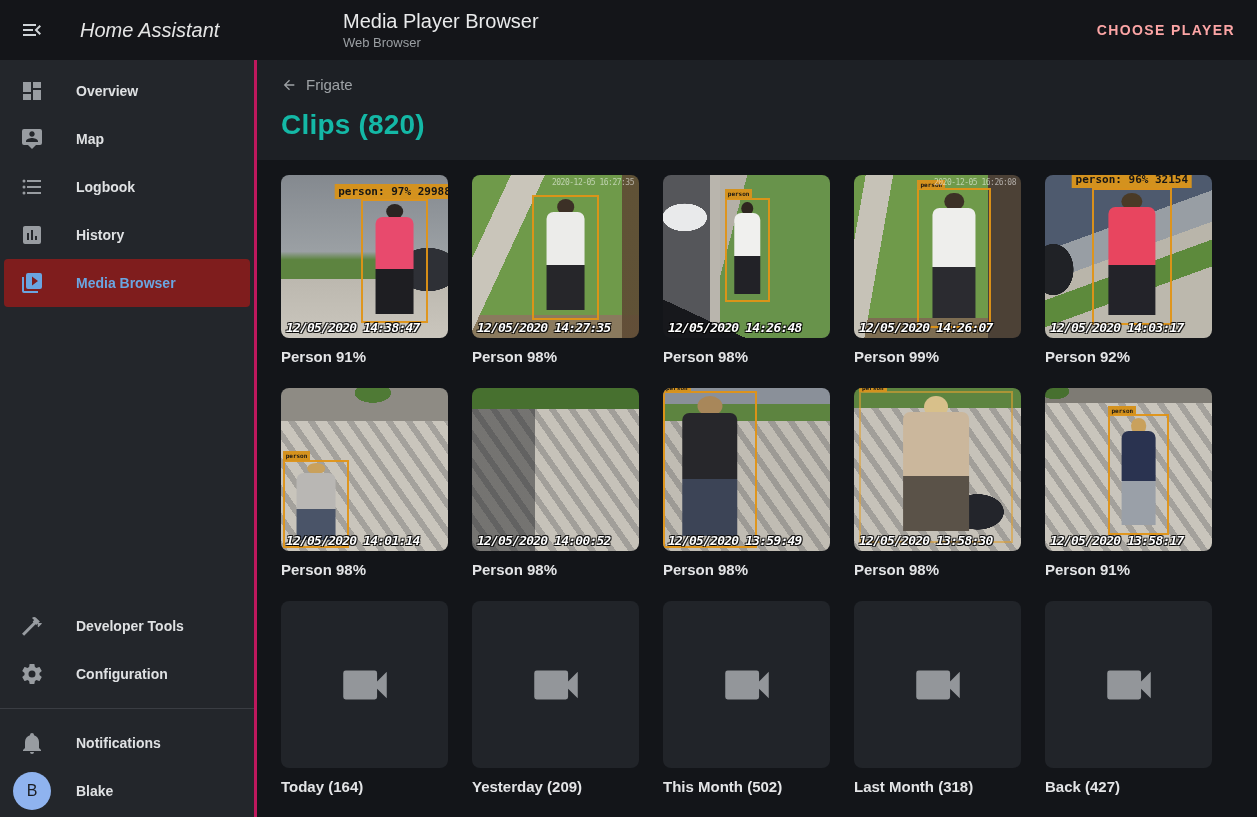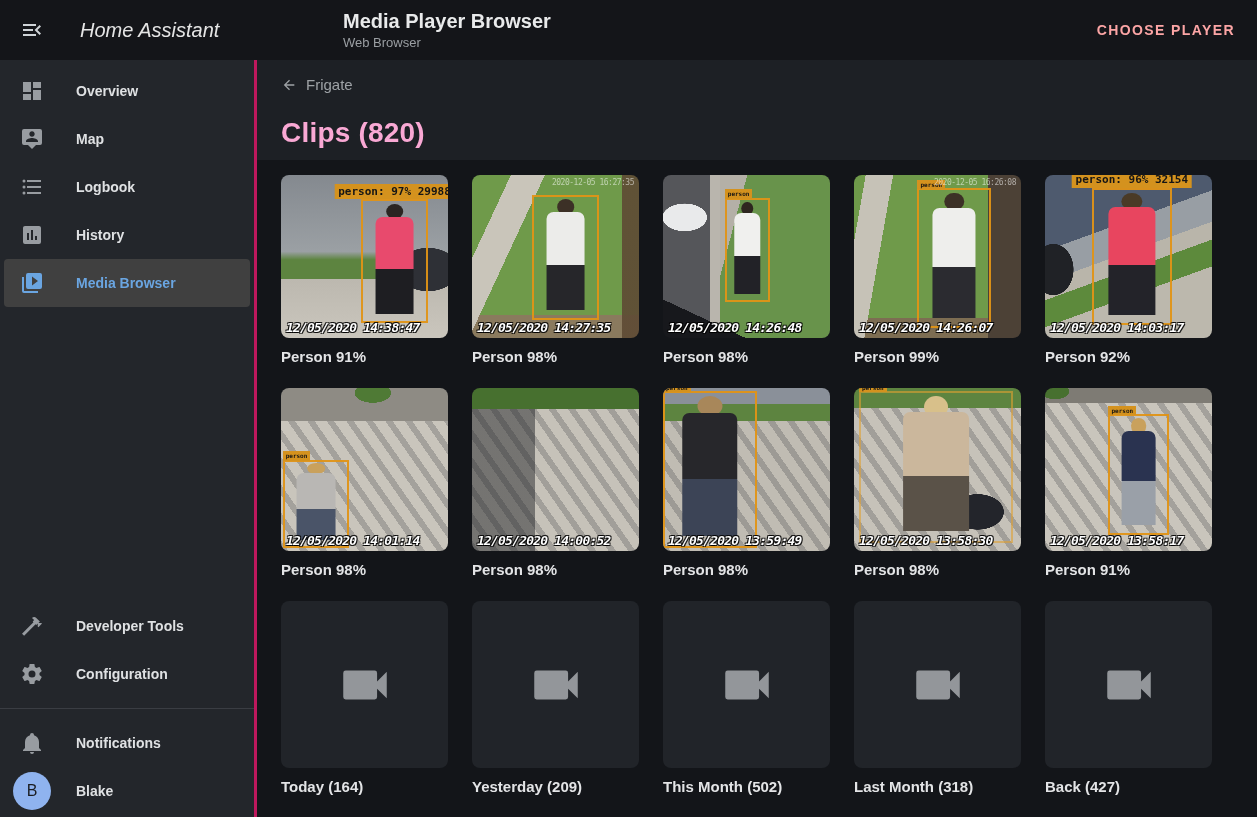--- a/index.html
+++ b/index.html
@@ -7,49 +7,49 @@
     font-family:"Liberation Sans","DejaVu Sans",sans-serif; }
 
   
   .topbar { position:fixed; top:0; left:0; width:1257px; height:60px; background:#141519;
     display:flex; align-items:center; z-index:10; }
   .menu-btn { width:48px; height:48px; margin-left:8px; border:none; background:none;
     display:flex; align-items:center; justify-content:center; cursor:pointer; border-radius:50%; }
   .menu-btn svg { fill:#cfd3d7; }
   .app-title { margin-left:24px; font-size:20px; color:#e5e5e5; font-weight:400;font-style:italic; }
   .panel-block { position:absolute; left:343px; top:9px; }
-  .panel-title { font-size:20px; color:#e9eaeb; font-weight:700; line-height:24px; }
+  .panel-title { font-size:20px; color:#e9eaeb; font-weight:400; line-height:24px; }
   .panel-subtitle { font-size:13px; color:#9b9fa3; margin-top:2px; }
   .choose-player { position:absolute; right:14px; top:0; height:60px; border:none; background:none;
     color:#fca5a5; font-size:14px; font-weight:700; letter-spacing:1.4px; cursor:pointer;
     font-family:"Liberation Sans",sans-serif; padding:0 8px; }
 
   
   .sidebar { position:fixed; top:60px; left:0; width:257px; height:757px; background:#23262b;
     border-right:3px solid #be185d; display:flex; flex-direction:column; padding-top:7px; z-index:5; }
   .nav-item { height:48px; margin:0 4px; border-radius:4px; display:flex; align-items:center;
     padding-left:16px; cursor:pointer; color:#dfe1e3; font-size:14px; font-weight:700; }
   .nav-item .ico { width:24px; height:24px; margin-right:32px; flex:0 0 24px; }
   .nav-item .ico svg { fill:#989ca1; width:24px; height:24px; }
-  .nav-item.selected { background:#404040; color:#6aa5e1; }
+  .nav-item.selected { background:#7f1d1d; color:#6aa5e1; }
   .nav-item.selected .ico svg { fill:#6aa5e1; }
   .sidebar-spacer { flex:1; }
   .sidebar-divider { height:1px; background:#3a3d43; margin:10px 0; }
   .avatar { width:38px; height:38px; border-radius:50%; background:#8fb3ef; color:#1b1d21;
     display:flex; align-items:center; justify-content:center; font-size:16px; font-weight:400;
     margin-right:25px; margin-left:-7px; flex:0 0 38px; }
   .sidebar-bottom { padding-bottom:2px; }
 
   
   .content { position:fixed; left:257px; top:60px; width:1000px; height:757px; }
   .content-header { height:100px; background:#1d2025; padding:16px 24px 0; }
   .breadcrumb { display:inline-flex; align-items:center; gap:9px; color:#9ea2a6; font-size:15px;
     cursor:pointer; background:none; border:none; font-family:"Liberation Sans",sans-serif; }
   .breadcrumb svg { fill:#9ea2a6; }
-  .page-title { margin-top:20px; font-size:28px; font-weight:700; color:#f9a8d4; letter-spacing:0.2px; }
+  .page-title { margin-top:12px; font-size:28px; font-weight:700; color:#14b8a6; letter-spacing:0.2px; }
   .grid-area { height:657px; background:#131519; padding:15px 24px 0; overflow:hidden; }
   .clips-grid, .folders-grid { display:grid; grid-template-columns:repeat(5,167px); column-gap:24px; row-gap:23px; }
   .folders-grid { margin-top:23px; }
   .caption { margin-top:10px; font-size:15px; color:#e3e4e6; font-weight:700; }
 
   
   .clip-card { cursor:pointer; }
   .thumb { position:relative; width:167px; height:163px; border-radius:8px; overflow:hidden; background:#8a8f94; }
   .person-box { position:absolute; border:2px solid rgba(224,148,22,0.95); z-index:1; }
   .person-box::before { content:""; position:absolute; left:50%; top:2%; width:28%; height:13%;

